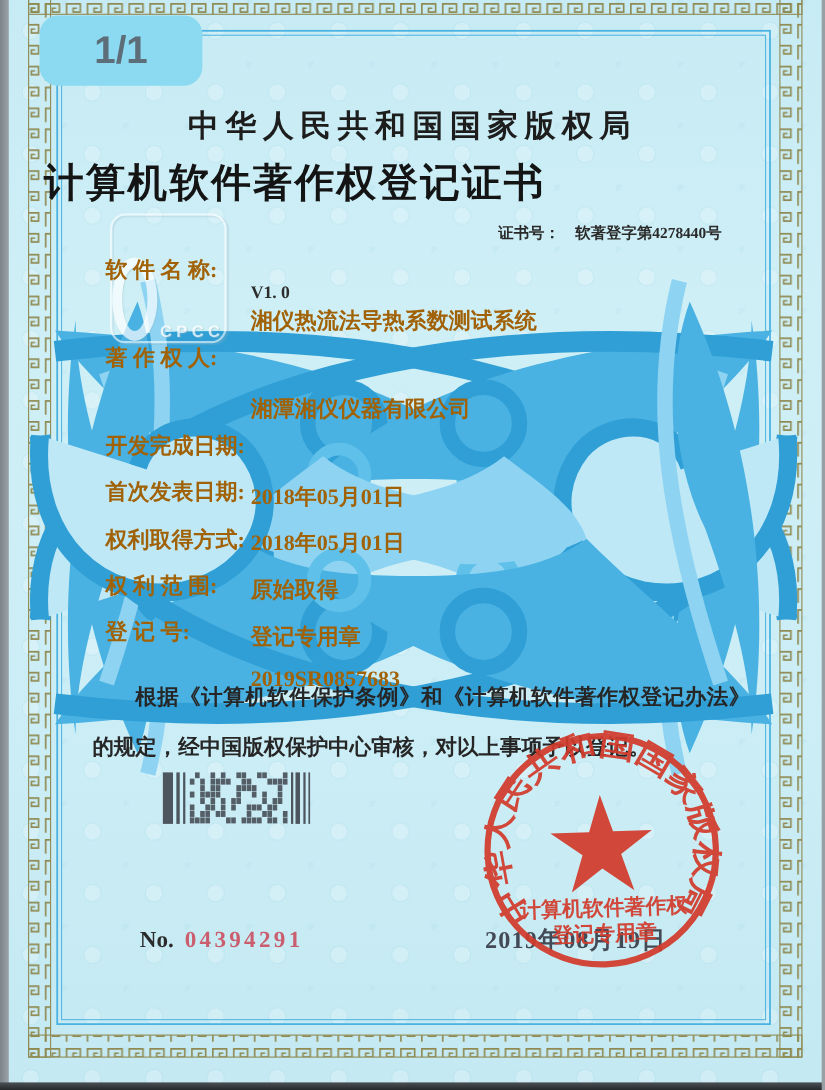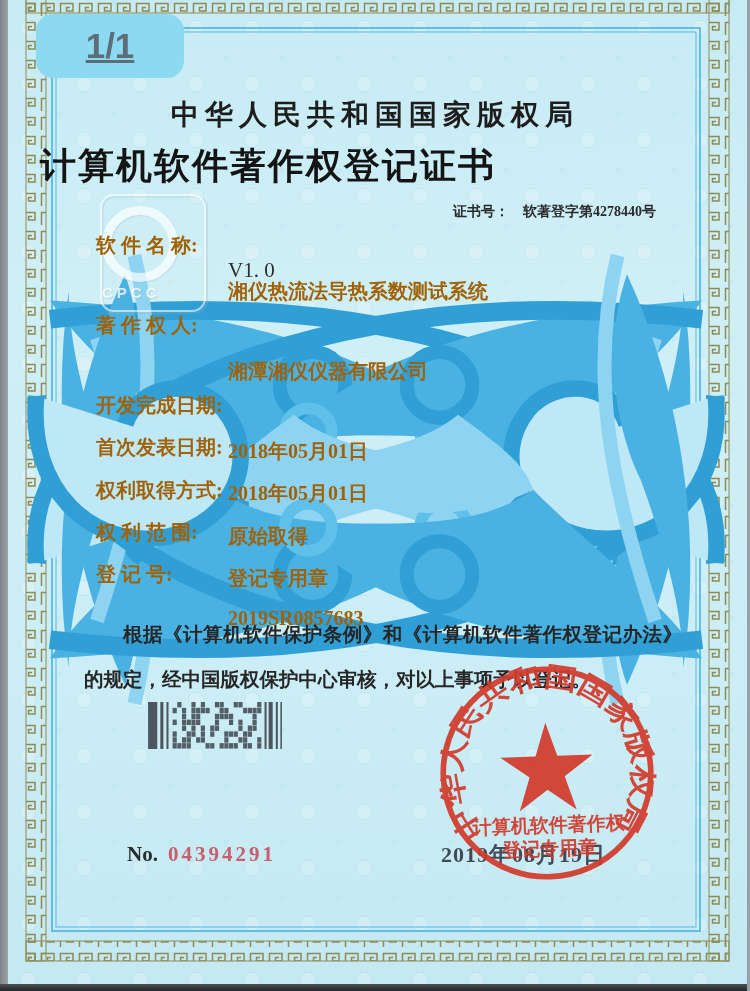--- a/index.html
+++ b/index.html
@@ -19,44 +19,44 @@
   
   .edge-left{position:absolute;left:0;top:0;width:8px;height:991px;background:linear-gradient(90deg,#7e858a,#9aa3a8);}
   .edge-bottom{position:absolute;left:0;bottom:0;width:750px;height:7px;background:linear-gradient(180deg,#4a5054,#25282b);}
   .edge-right{position:absolute;right:0;top:0;width:3px;height:991px;background:#97a0a5;}
 
   .frame-svg{position:absolute;left:0;top:0;pointer-events:none;}
 
   
   .badge{position:absolute;left:36px;top:14px;width:148px;height:64px;border-radius:17px;
     background:#8bdaf1;display:flex;align-items:center;justify-content:center;
-    font-family:"Liberation Sans",sans-serif;font-size:35px;font-weight:700;color:#5d6e78;z-index:40;text-decoration:underline;}
+    font-family:"Liberation Sans",sans-serif;font-size:35px;font-weight:700;color:#5d6e78;z-index:40;}
 
   
   .emboss{position:absolute;left:100px;top:194px;width:102px;height:114px;border-radius:14px;
     border:2px solid rgba(255,255,255,0.75);
     box-shadow:1.5px 1.5px 1px rgba(140,175,190,0.35), inset 1.5px 1.5px 1px rgba(140,175,190,0.30);
-    opacity:.8;z-index:2;display:flex;flex-direction:column;align-items:flex-start;justify-content:center;gap:2px;}
+    opacity:.8;z-index:2;display:flex;flex-direction:row;align-items:flex-end;justify-content:center;gap:2px;}
   .emboss-circle{width:58px;height:58px;border-radius:50%;border:9px solid rgba(255,255,255,0.85);
     box-shadow:1px 1px 1px rgba(140,175,190,0.35), inset 1px 1px 1px rgba(140,175,190,0.35);}
   .emboss-text{font-family:"Liberation Sans",sans-serif;font-size:15px;font-weight:700;letter-spacing:4px;
     color:rgba(255,255,255,0.95);text-shadow:1px 1px 1px rgba(140,175,190,0.55);}
 
   
   .issuer{position:absolute;left:60px;right:60px;top:96px;text-align:center;
     font-size:28px;font-weight:700;letter-spacing:6px;color:#1d1d1d;z-index:5;}
   .cert-title{position:absolute;left:40px;right:40px;top:142px;
     font-size:36px;font-weight:700;letter-spacing:2px;color:#141414;z-index:5;}
   .certno{position:absolute;right:94px;top:203px;font-size:14px;font-weight:700;color:#2a2a2a;z-index:5;}
   .certno .lbl{margin-right:14px;}
 
   .field{position:absolute;left:96px;z-index:5;font-size:20px;font-weight:700;color:#a16207;white-space:nowrap;}
   .field .lab{display:inline-block;min-width:128px;}
   .field .val{position:absolute;left:132px;white-space:nowrap;margin-top:46px;}
-  .val2{position:absolute;left:228px;top:258px;font-size:21px;font-weight:400;color:#2d2d2d;z-index:5;}
+  .val2{position:absolute;left:228px;top:258px;font-size:16px;font-weight:700;color:#2d2d2d;z-index:5;}
 
   .statement{position:absolute;left:84px;width:598px;top:612px;font-size:19.5px;font-weight:600;
     color:#262626;line-height:45px;text-indent:2em;text-align:justify;z-index:5;}
 
   .barcode{position:absolute;left:138px;top:702px;width:155px;height:47px;opacity:.88;z-index:5;}
 
   .seal{position:absolute;left:434px;top:660px;width:226px;height:226px;z-index:20;
     transform:rotate(-2deg);opacity:.93;}
   .seal-date{position:absolute;left:441px;top:840px;font-size:22px;font-weight:700;color:#434a55;
     letter-spacing:1px;z-index:10;}

